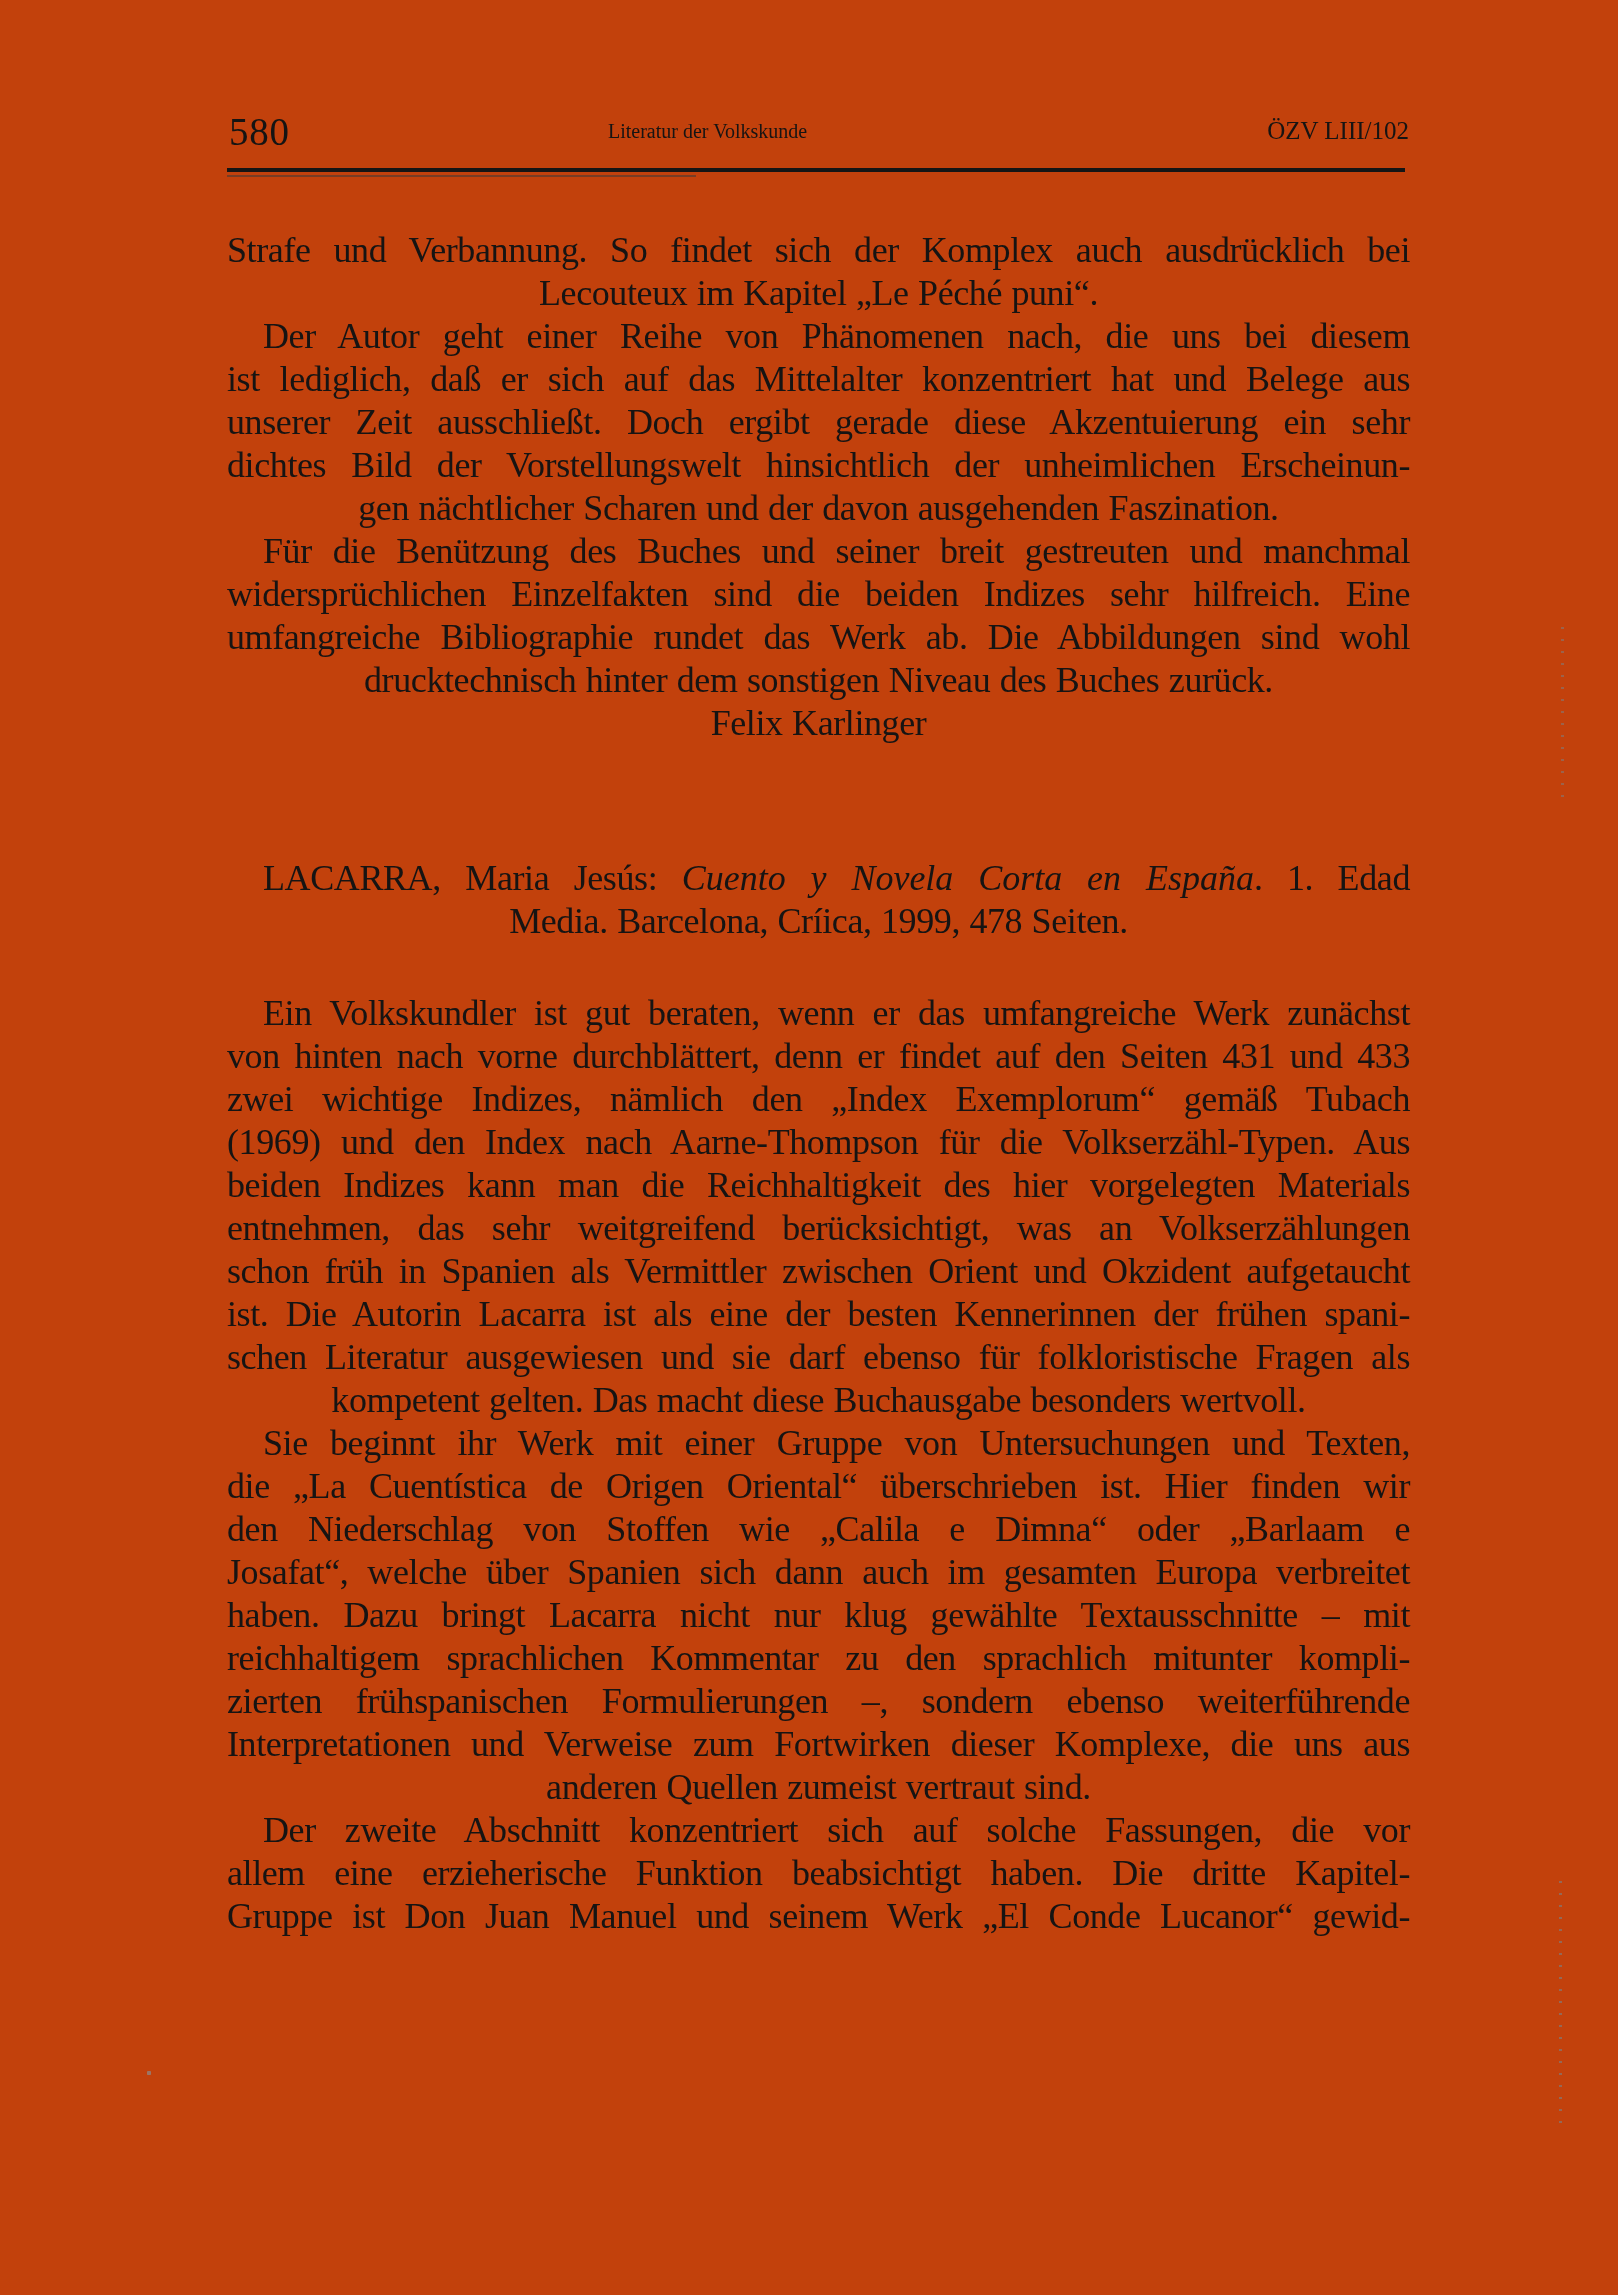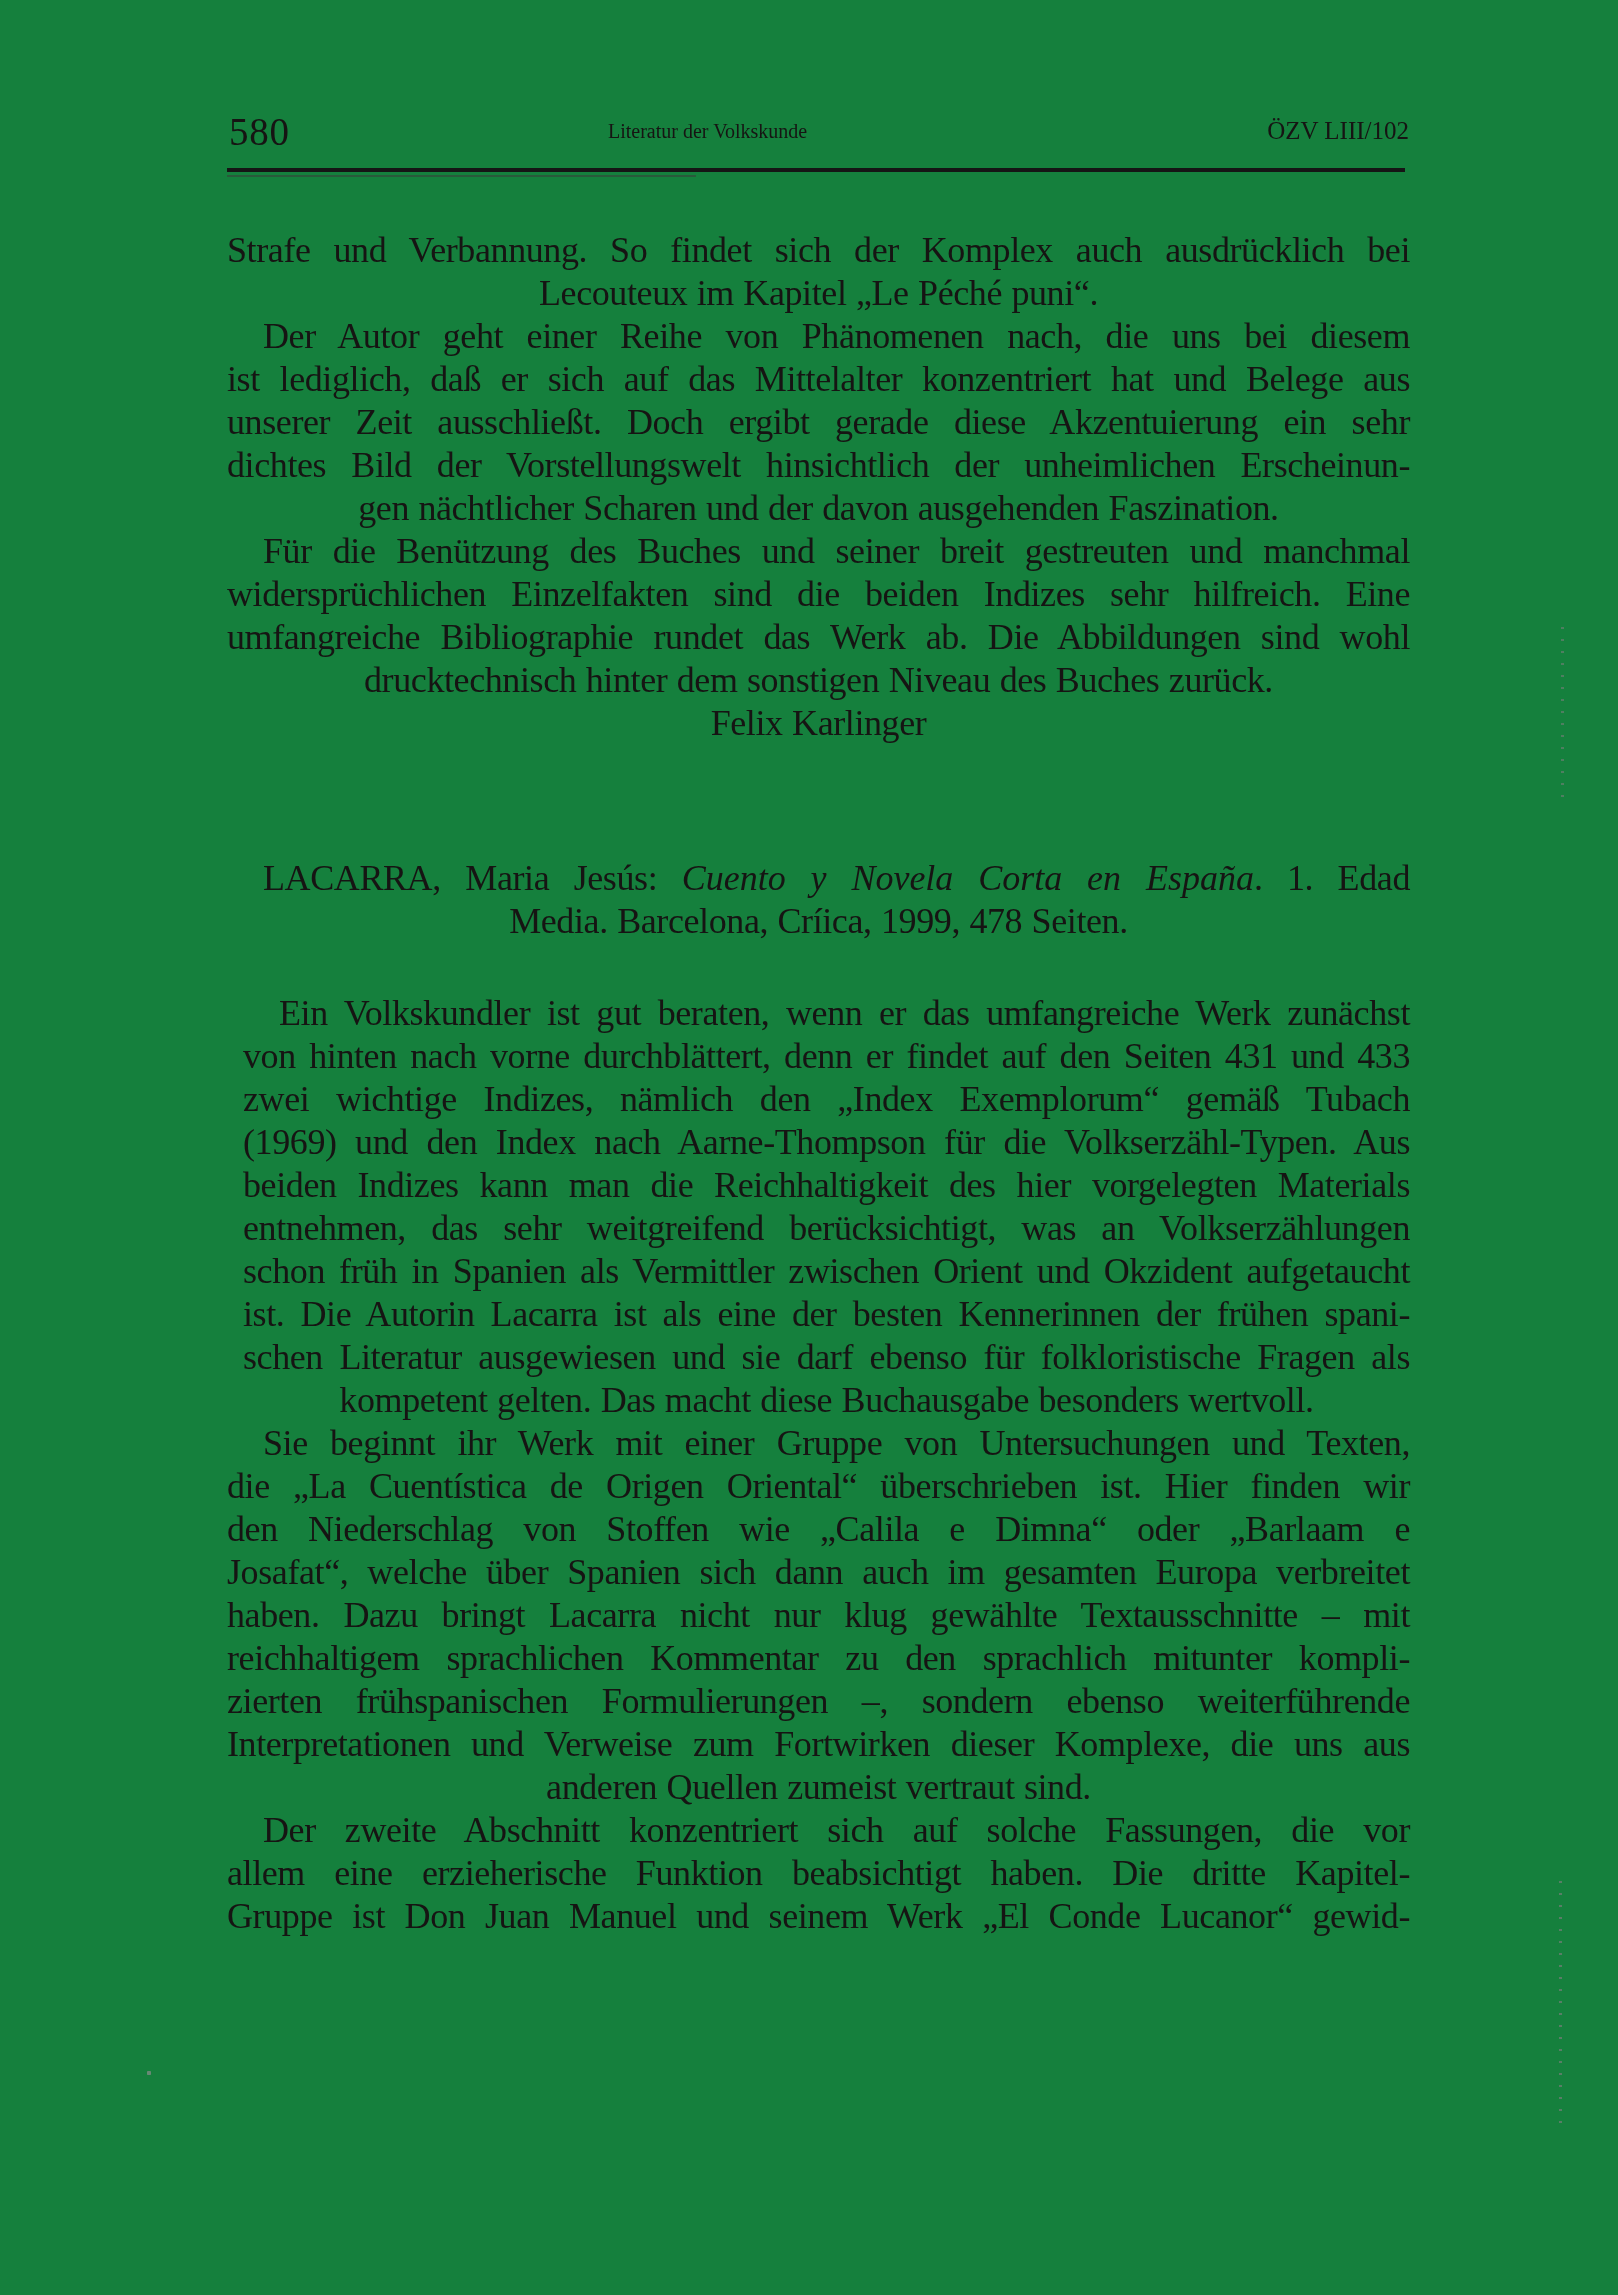--- a/index.html
+++ b/index.html
@@ -5,21 +5,21 @@
 <style>
   html, body {
     margin: 0;
     padding: 0;
     background: #ffffff;
   }
   .page {
     position: relative;
     width: 1618px;
     height: 2295px;
-    background: #15803d;
+    background: #c2410c;
     color: #161413;
     font-family: "Liberation Serif", "DejaVu Serif", serif;
     overflow: hidden;
   }
   
   .running-head { position: absolute; top: 0; left: 0; right: 0; height: 186px; }
   .page-number {
     position: absolute;
     left: 229px; top: 112px;
     font-size: 39px; line-height: 1;
@@ -113,21 +113,21 @@
         <div class="line justify">umfangreiche Bibliographie rundet das Werk ab. Die Abbildungen sind wohl</div>
         <div class="line">drucktechnisch hinter dem sonstigen Niveau des Buches zurück.</div>
       </div>
       <div class="para">
         <div class="line right">Felix Karlinger</div>
       </div>
       <div class="para" style="margin-top: 112px;">
         <div class="line justify indent"><span>LACARRA, Maria Jesús: </span><em>Cuento y Novela Corta en España</em><span>. 1. Edad</span></div>
         <div class="line">Media. Barcelona, Críica, 1999, 478 Seiten.</div>
       </div>
-      <div class="para" style="margin-top: 49px; margin-left: 16px;">
+      <div class="para" style="margin-top: 49px;">
         <div class="line justify indent">Ein Volkskundler ist gut beraten, wenn er das umfangreiche Werk zunächst</div>
         <div class="line justify">von hinten nach vorne durchblättert, denn er findet auf den Seiten 431 und 433</div>
         <div class="line justify">zwei wichtige Indizes, nämlich den „Index Exemplorum“ gemäß Tubach</div>
         <div class="line justify">(1969) und den Index nach Aarne-Thompson für die Volkserzähl-Typen. Aus</div>
         <div class="line justify">beiden Indizes kann man die Reichhaltigkeit des hier vorgelegten Materials</div>
         <div class="line justify">entnehmen, das sehr weitgreifend berücksichtigt, was an Volkserzählungen</div>
         <div class="line justify">schon früh in Spanien als Vermittler zwischen Orient und Okzident aufgetaucht</div>
         <div class="line justify">ist. Die Autorin Lacarra ist als eine der besten Kennerinnen der frühen spani-</div>
         <div class="line justify">schen Literatur ausgewiesen und sie darf ebenso für folkloristische Fragen als</div>
         <div class="line">kompetent gelten. Das macht diese Buchausgabe besonders wertvoll.</div>

